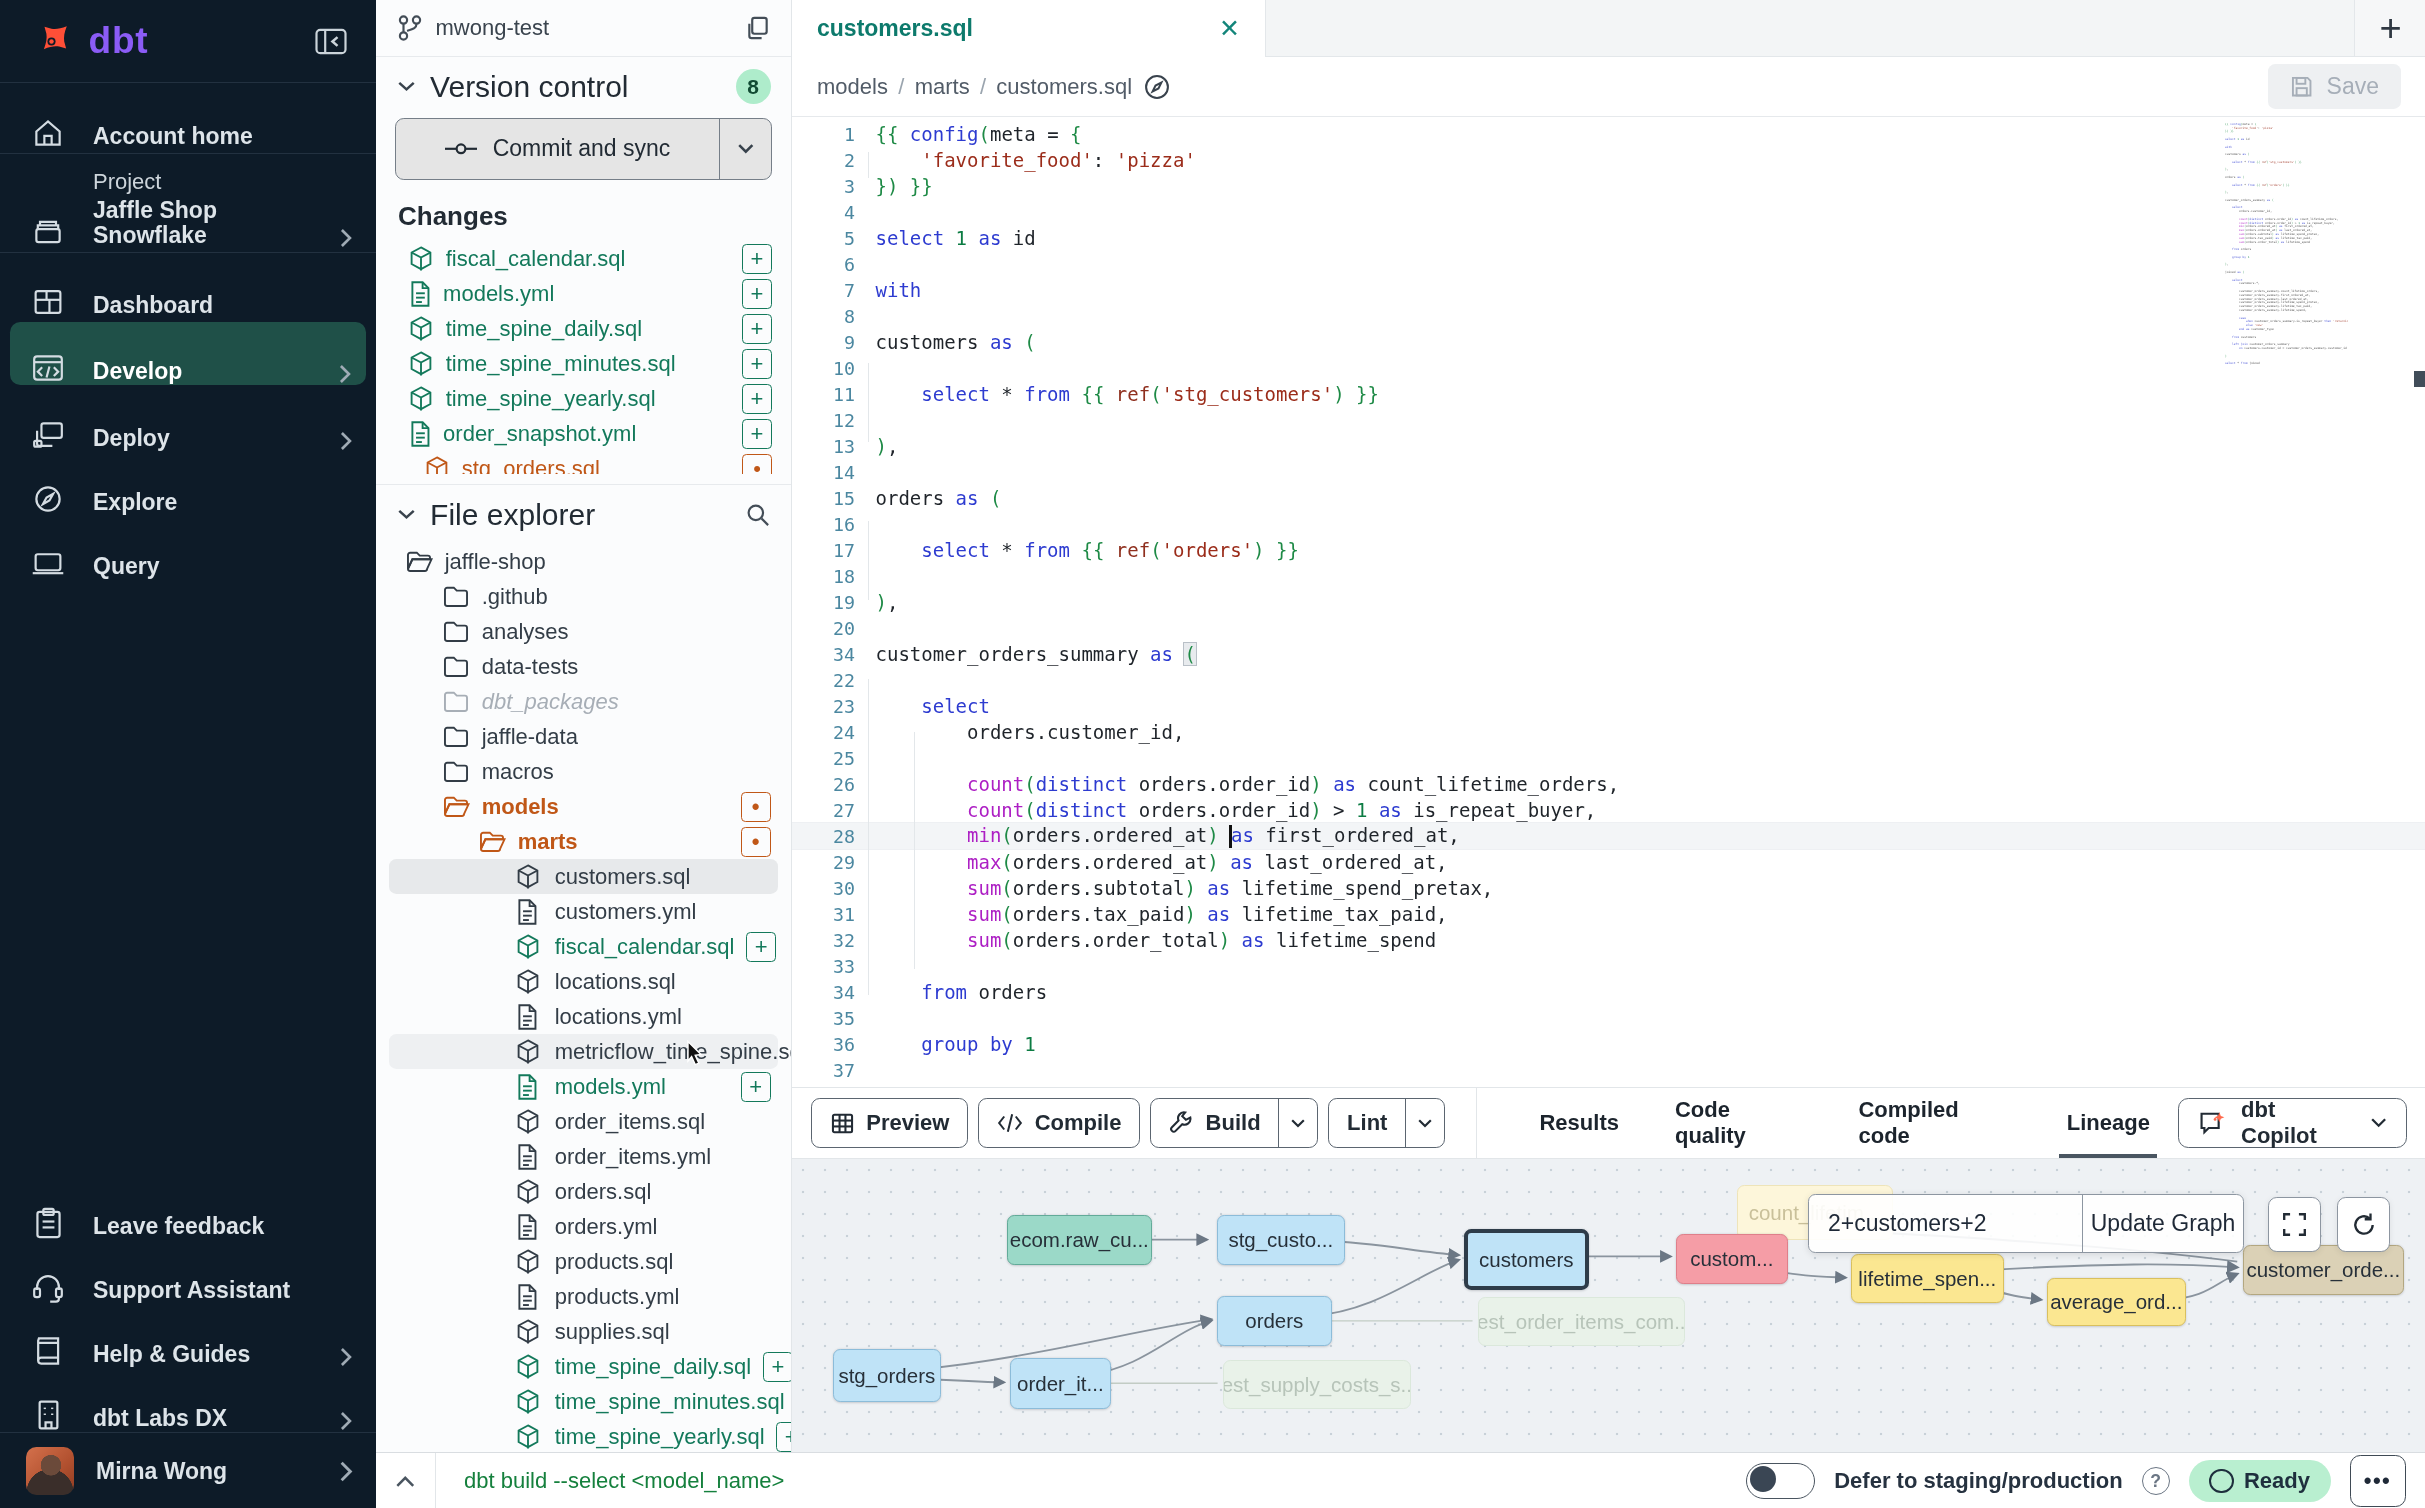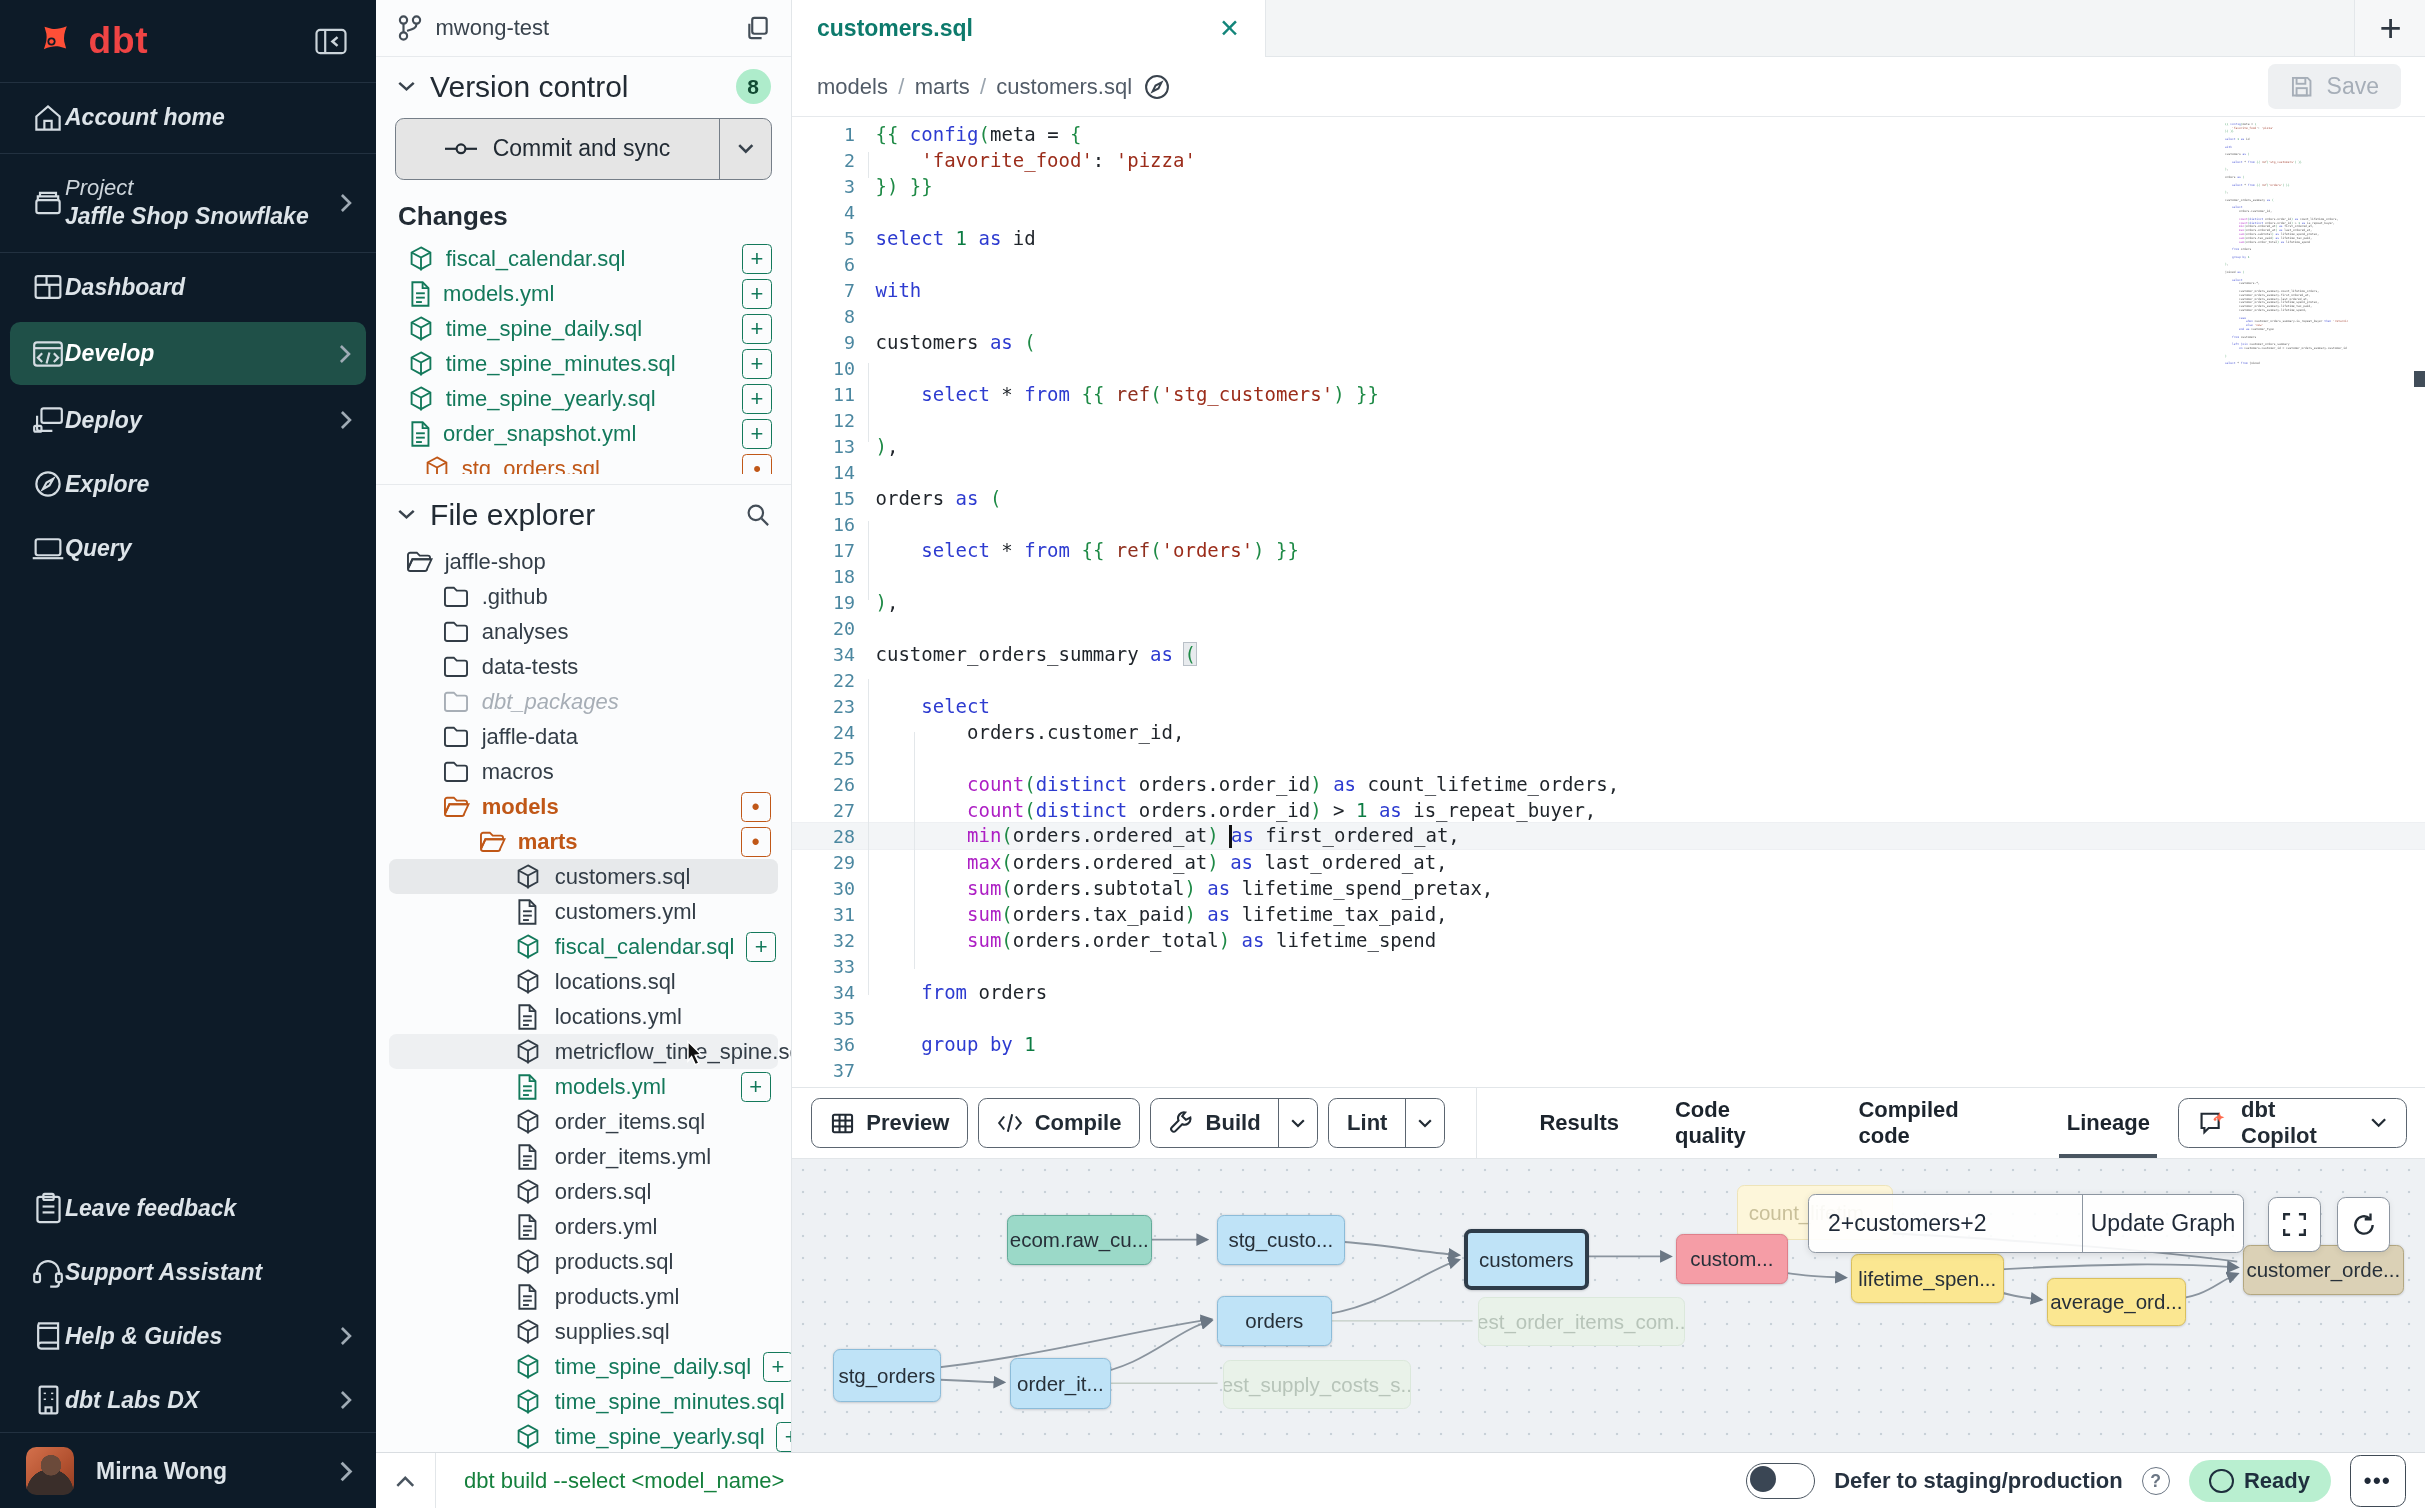--- a/index.html
+++ b/index.html
@@ -2,24 +2,24 @@
 <html style="font-size:11.7px"><head>
 <meta charset="utf-8">
 <style>
   html,body{margin:0;padding:0;}
   body{width:2426px;height:1509px;overflow:hidden;font-family:"Liberation Sans",sans-serif;background:#fff;-webkit-font-smoothing:antialiased;}
   .app{display:flex;width:2426px;height:1509px;}
   
   .sidebar{width:376px;background:#0d1b28;color:#dde4e9;display:flex;flex-direction:column;flex:0 0 376px;}
   .logo-row{height:82px;display:flex;align-items:center;padding:0 29px;border-bottom:0.7px solid #223140;}
   .logo-mark{width:45px;height:45px;margin-right:14.6px;}
-  .logo-text{font-size:37px;font-weight:bold;color:#ef4444;letter-spacing:0.7px;}
+  .logo-text{font-size:37px;font-weight:bold;color:#8b5cf6;letter-spacing:0.7px;}
   .collapse-btn{margin-left:auto;color:#cbd4da;cursor:pointer;}
   .nav{display:flex;flex-direction:column;padding-top:2.9px;}
-  .nav-item{height:64px;display:flex;align-items:center;padding:0 22px 0 31px;font-size:23px;font-weight:600;color:#dde4e9;cursor:pointer;font-style:italic;}
+  .nav-item{height:64px;display:flex;align-items:flex-end;padding:0 22px 0 31px;gap:28px;font-size:23px;font-weight:600;color:#dde4e9;cursor:pointer;}
   .nav-item .nicon{width:34px;height:34px;flex:0 0 34px;display:flex;align-items:center;justify-content:center;color:#d4dce2;}
   .nav-item .chev{margin-left:auto;color:#9fabb5;}
   .nav-item.active{background:#1f5048;border-radius:10.3px;margin:2.9px 10.3px;padding:0 13px 0 20.5px;color:#fff;height:63px;}
   .nav-div{border-top:0.7px solid #223140;margin:2.9px 0;}
   .proj-item{height:92px;}
   .proj-lines{display:flex;flex-direction:column;gap:4.4px;line-height:1.1;}
   .proj-top{font-weight:400;font-size:22px;color:#cdd5db;}
   .proj-name{font-weight:700;font-size:23px;}
   .nav-footer{margin-top:auto;}
   .user-row{height:76px;display:flex;align-items:center;gap:22px;padding:0 22px 0 26px;border-top:0.7px solid #223140;font-size:23px;font-weight:700;}

